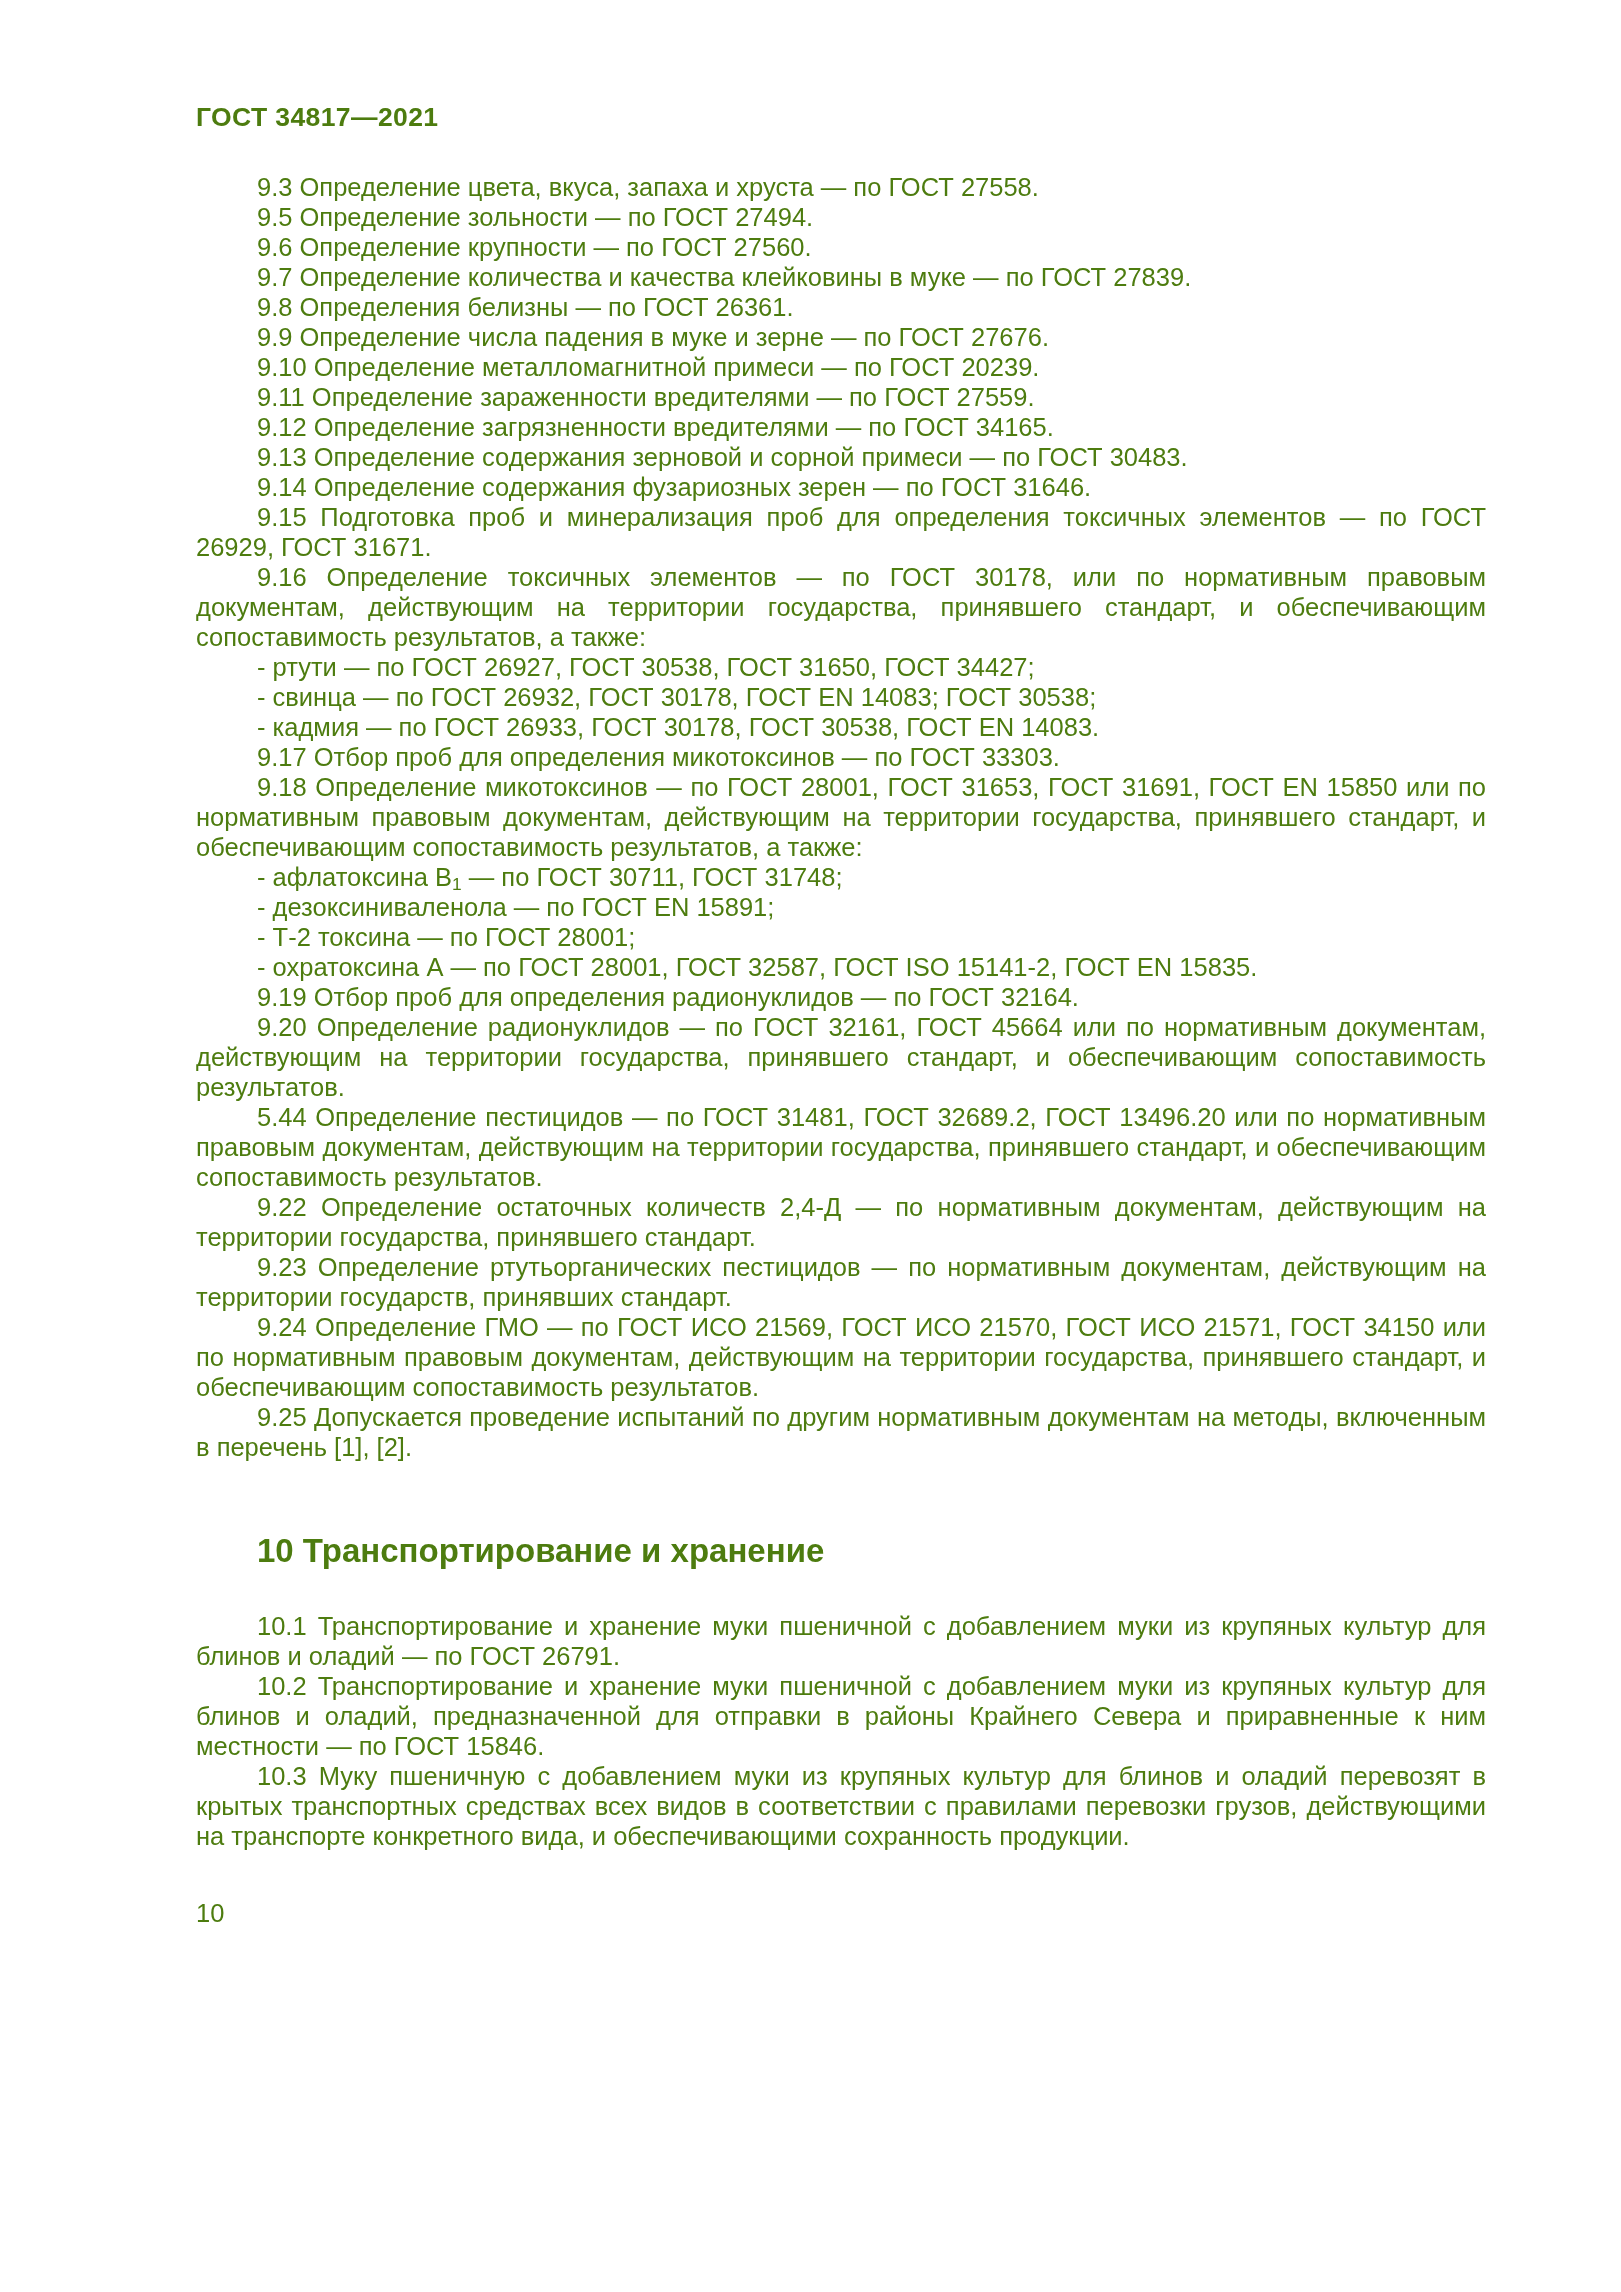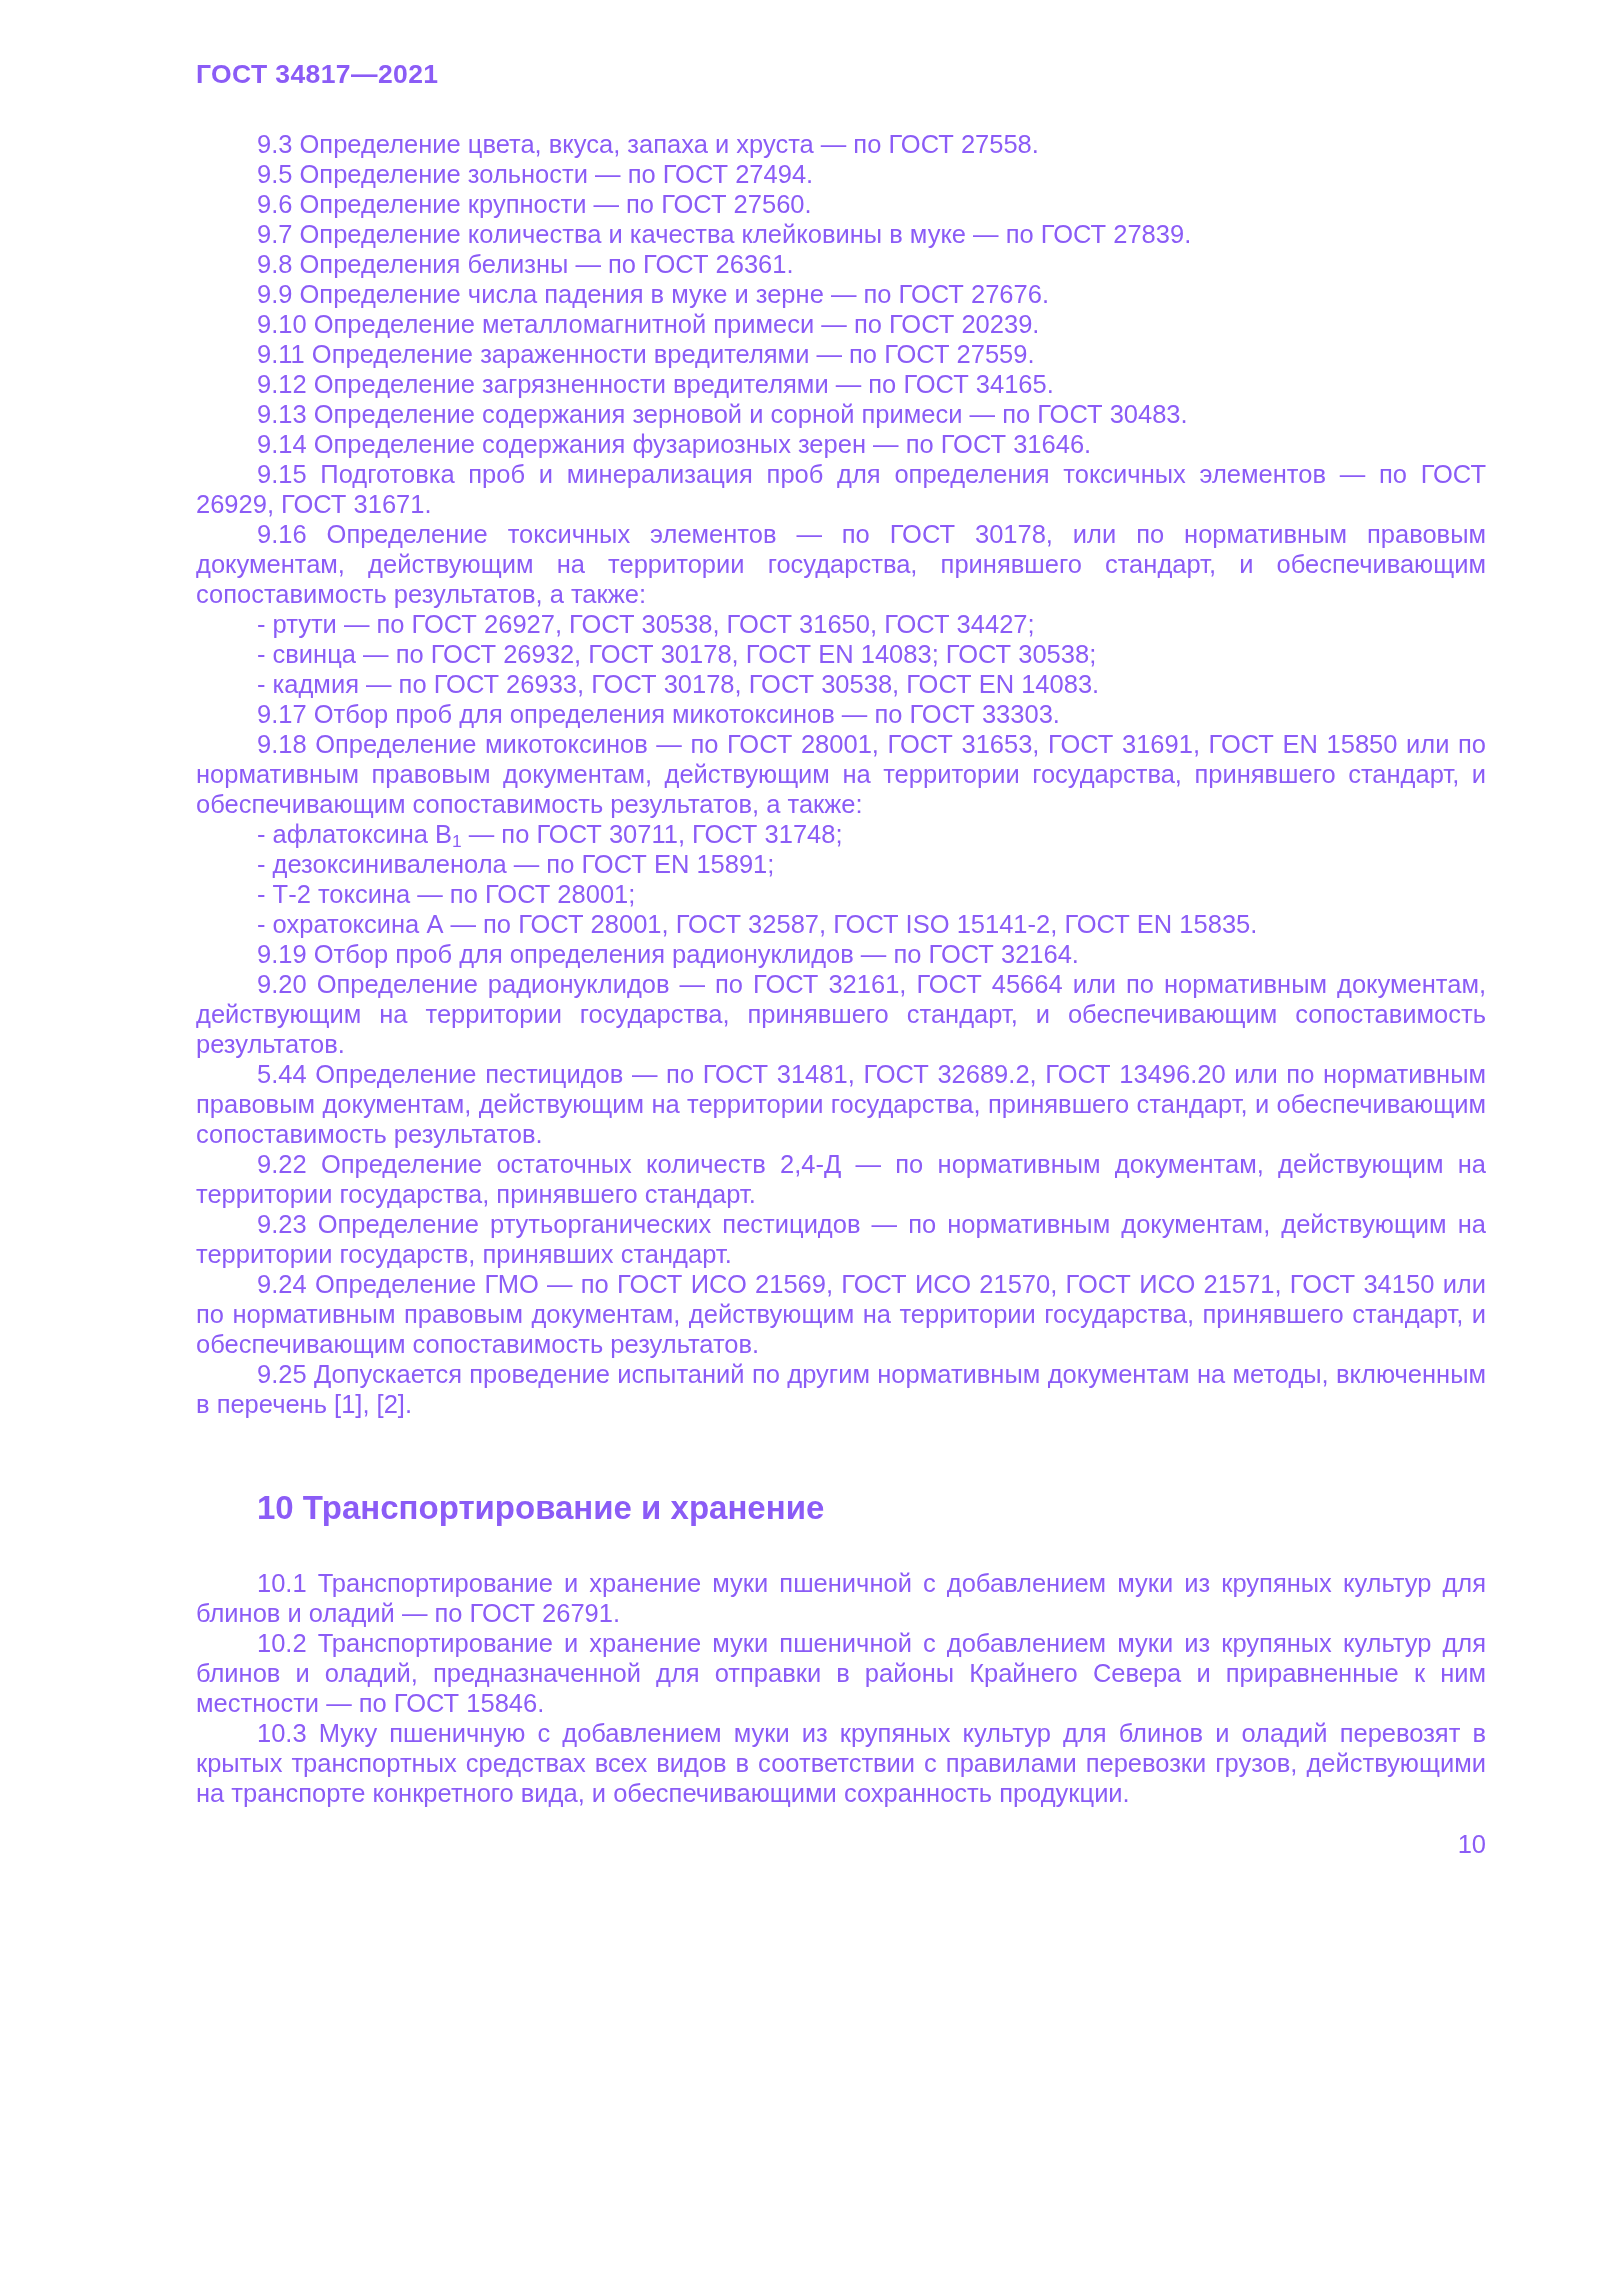--- a/index.html
+++ b/index.html
@@ -5,23 +5,23 @@
   html, body {
     margin: 0;
     padding: 0;
     background: #ffffff;
   }
   .page {
     box-sizing: border-box;
     width: 1621px;
     height: 1973px;
     background: #ffffff;
-    color: #8b5cf6;
+    color: #4d7c0f;
     font-family: "Liberation Sans", "DejaVu Sans", sans-serif;
-    padding: 59px 135px 0 196px;
+    padding: 102px 135px 0 196px;
     position: relative;
     overflow: hidden;
   }
   .doc-header {
     font-size: 26.5px;
     font-weight: bold;
     letter-spacing: 0.4px;
   }
   .content {
     margin-top: 39px;
@@ -35,22 +35,21 @@
   }
   .section-heading {
     font-size: 33px;
     font-weight: bold;
     margin: 71px 0 43px 0;
     text-indent: 61px;
     line-height: 35px;
   }
   .page-number {
     font-size: 25.5px;
-    margin-top: 22px;
-    text-align: right;
+    margin-top: 48px;
   }
   sub {
     font-size: 68%;
     line-height: 0;
     vertical-align: -3.9px;
   }
 </style>
 </head>
 <body>
 

